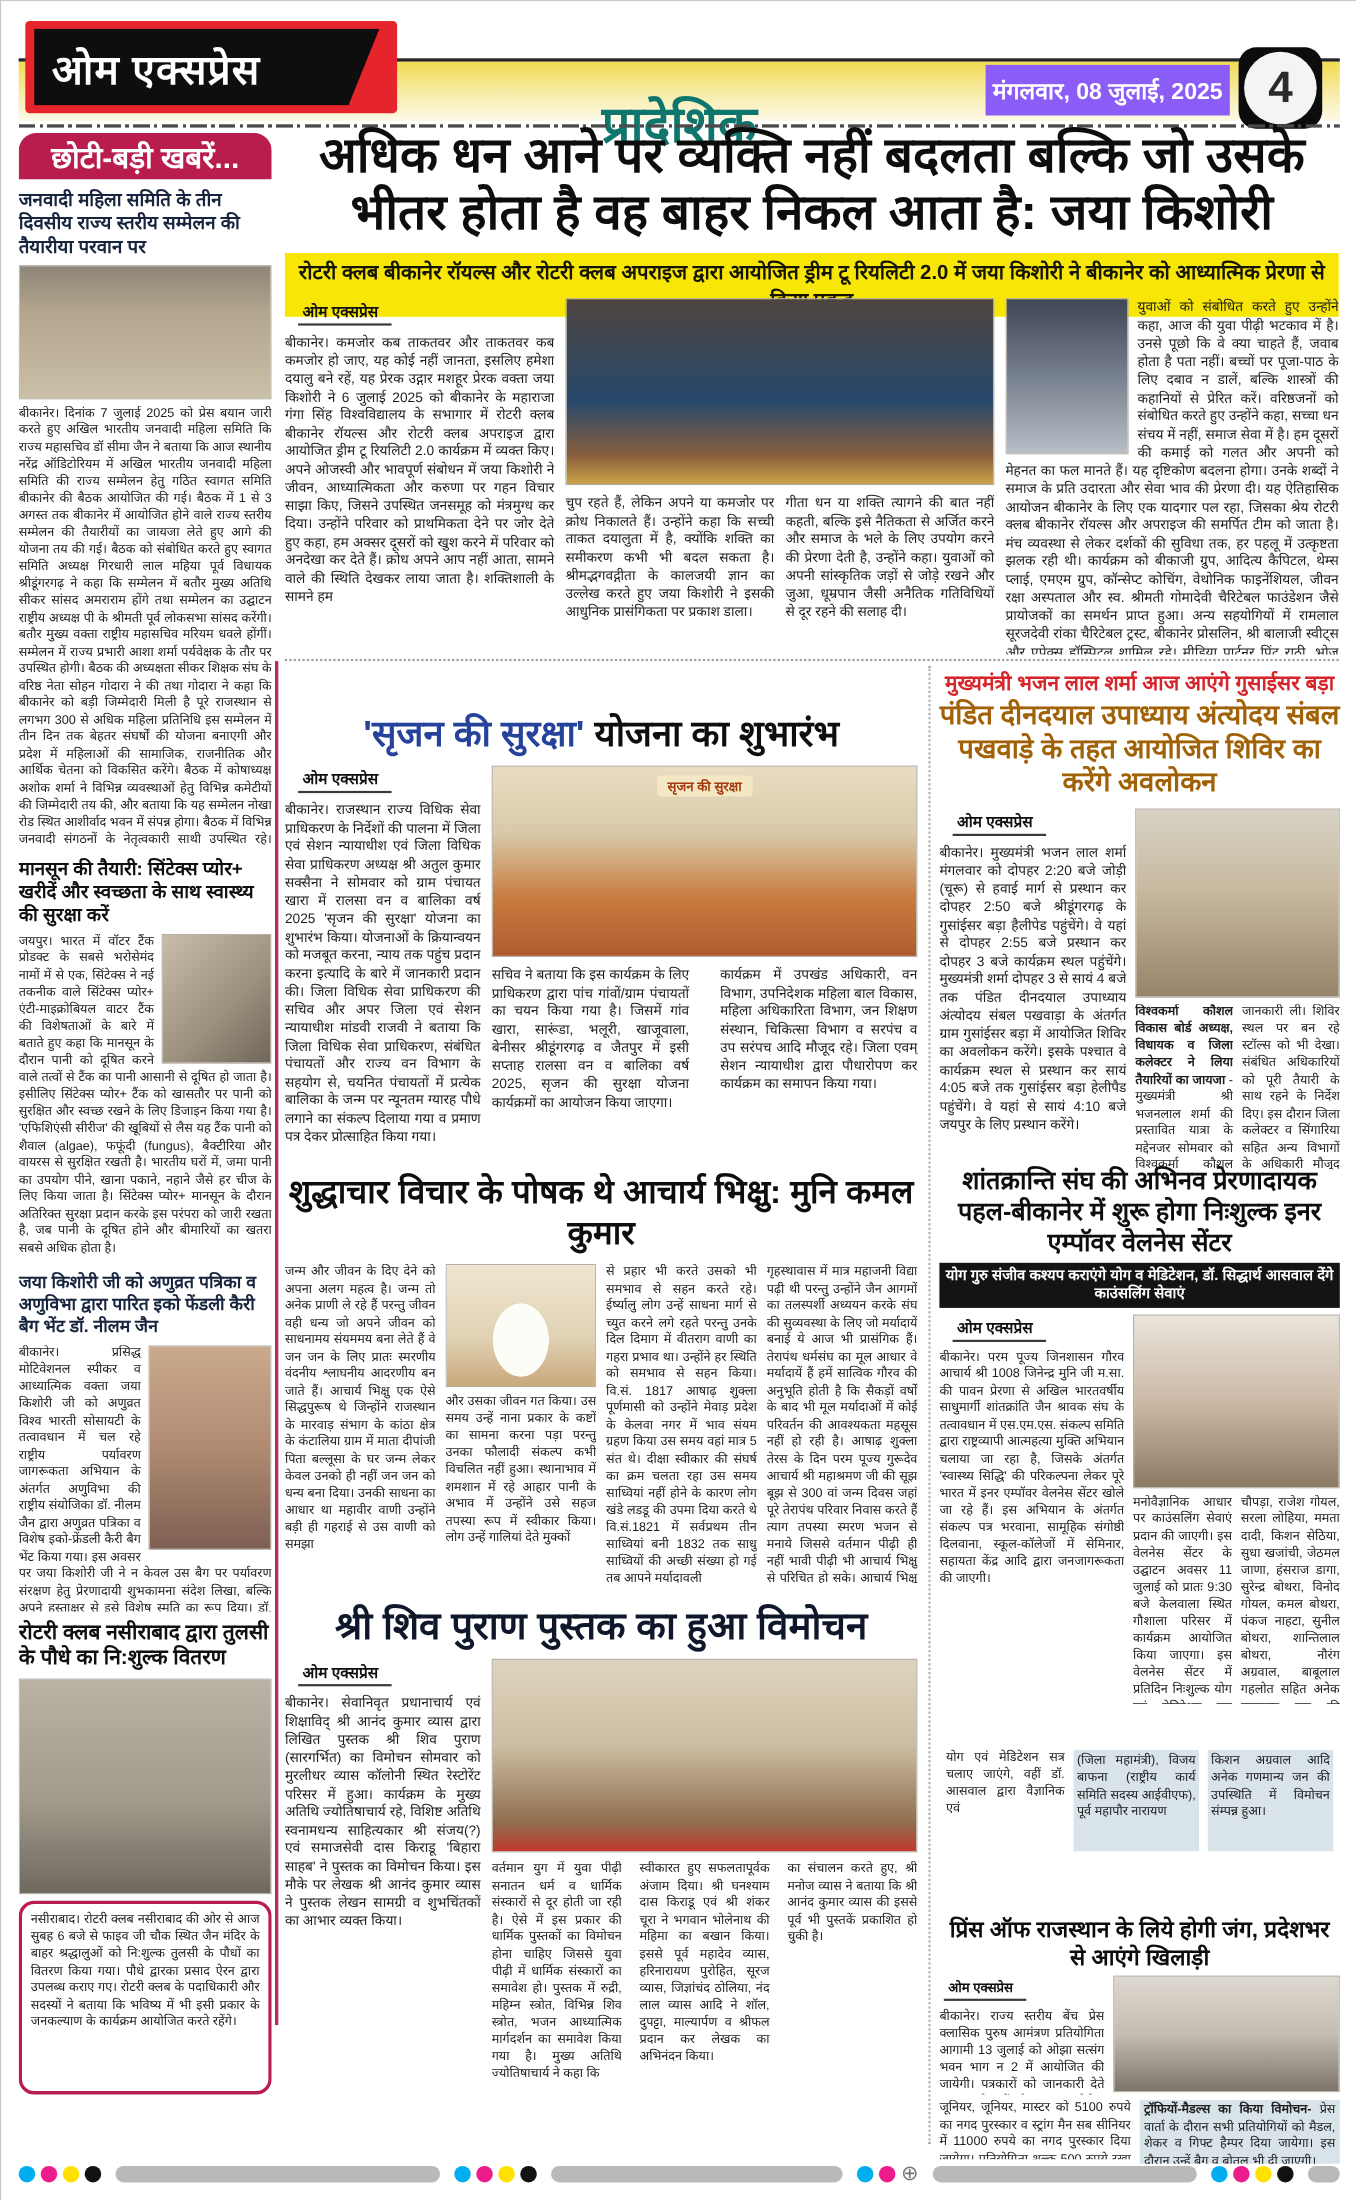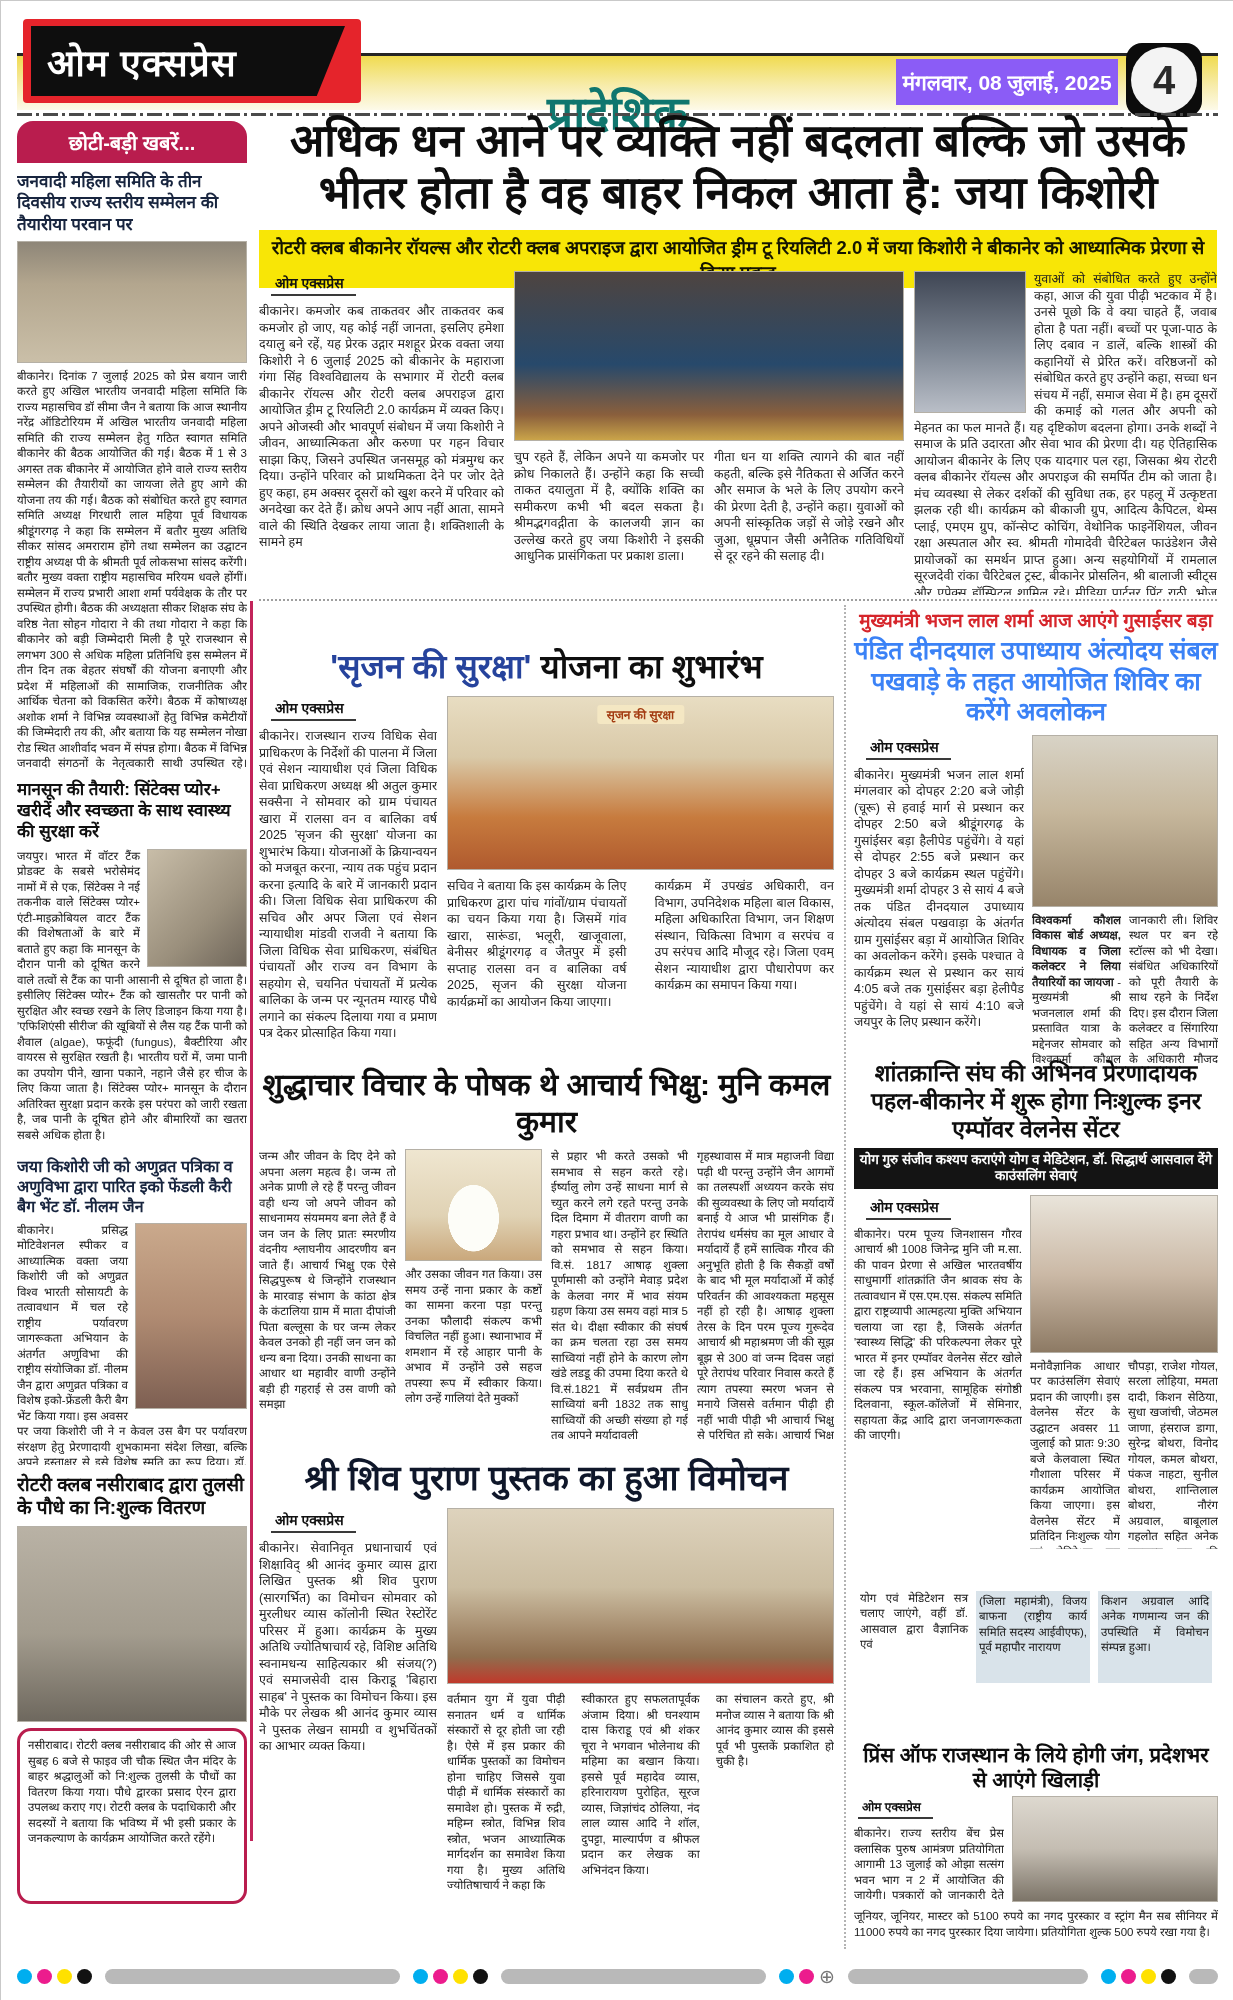--- a/index.html
+++ b/index.html
@@ -27,21 +27,21 @@
   .bm{font-size:12.5px;line-height:16.5px;text-align:justify;color:#1d1d1d;}
   .clip{overflow:hidden;}
   .by{display:inline-block;font-size:14px;font-weight:700;border-bottom:2px solid #3a3a3a;
       padding:0 12px 2px 4px;margin:2px 0 7px 12px;color:#111;}
   .ph{background:linear-gradient(135deg,#c8bda8,#9a8f7c 60%,#6f665a);border:1px solid #b5b0a6;box-sizing:border-box;}
   .fr{float:right;margin:0 0 4px 7px;}
   .fl{float:left;margin:0 8px 4px 0;}
   h1,h2,h3{margin:0;}
   
   .sidebar{position:absolute;left:16px;top:120px;width:230px;height:1838px;overflow:hidden;}
-  .side-title{background:#b91d4e;color:#fff;border-radius:16px 16px 0 0;height:42px;font-size:20px;
+  .side-title{background:#b91d4e;color:#fff;border-radius:16px 16px 0 0;height:42px;font-size:27px;
       font-weight:800;display:flex;align-items:center;justify-content:center;}
   .s-head{font-size:17px;line-height:1.25;font-weight:800;color:#18253f;margin:8px 0 6px;}
   .s-head2{color:#101010;}
   .ph-meeting{width:100%;height:122px;background:linear-gradient(180deg,#8e8678 0%,#b3a68e 35%,#cabfa8 100%);}
   .ph-portrait{width:100px;height:118px;background:linear-gradient(180deg,#dde2e6 0%,#b9c2c9 45%,#3c4document5 100%);}
   .ph-bag{width:112px;height:186px;background:linear-gradient(180deg,#caa98c 0%,#b08b72 50%,#7d5f52 100%);}
   .ph-tulsi{width:100%;height:196px;background:linear-gradient(180deg,#b9b2a5 0%,#a39c8e 55%,#6e685e 100%);}
   .s4box{border:3px solid #b91d4e;border-radius:14px;padding:7px 8px;margin-top:6px;height:156px;overflow:hidden;}
   .vsep{position:absolute;left:249px;top:600px;width:3px;height:1240px;background:#c2245a;}
   
@@ -85,21 +85,21 @@
   .shiv h2{text-align:center;font-size:35px;font-weight:800;color:#0f172a;}
   .shiv-row{display:flex;gap:10px;margin-top:8px;}
   .shiv-c1{width:178px;}
   .shiv-right{flex:1;}
   .ph-shiv{width:100%;height:176px;background:linear-gradient(180deg,#ded3bd 0%,#cbbda1 45%,#8f6e4e 85%,#c0392b 100%);}
   .shiv-cols{display:flex;gap:16px;margin-top:8px;}
   .shiv-cols>div{flex:1;height:228px;}
   
   .cm{position:absolute;left:853px;top:606px;width:364px;}
   .cm-kicker{text-align:center;font-size:19px;font-weight:800;color:#d6252b;}
-  .cm h2{text-align:center;font-size:25px;font-weight:800;line-height:1.22;color:#3b82f6;margin-top:2px;}
+  .cm h2{text-align:center;font-size:25px;font-weight:800;line-height:1.22;color:#a16207;margin-top:2px;}
   .cm-row{display:flex;gap:8px;margin-top:8px;}
   .cm-c1{width:170px;}
   .cm-right{flex:1;}
   .ph-cm{width:100%;height:172px;background:linear-gradient(180deg,#d8d3c6 0%,#c6b79c 45%,#97846a 100%);}
   .cm-cols{display:flex;gap:8px;margin-top:6px;}
   .cm-cols>div{flex:1;height:150px;}
   .boldlead{font-weight:800;}
   
   .well{position:absolute;left:853px;top:1058px;width:364px;}
   .well h2{text-align:center;font-size:23px;font-weight:800;line-height:1.22;color:#0e0e0e;}
@@ -297,20 +297,21 @@
     <h2>प्रिंस ऑफ राजस्थान के लिये होगी जंग, प्रदेशभर से आएंगे खिलाड़ी</h2>
     <div class="p-row">
       <div class="p-c1">
         <span class="by" style="font-size:12px;margin-left:4px;">ओम एक्सप्रेस</span>
         <div class="b">बीकानेर। राज्य स्तरीय बेंच प्रेस क्लासिक पुरुष आमंत्रण प्रतियोगिता आगामी 13 जुलाई को ओझा सत्संग भवन भाग न 2 में आयोजित की जायेगी। पत्रकारों को जानकारी देते हुए आयोजकों ने बताया खेलेगा राजस्थान तो बढ़ेगा राजस्थान तथा विजेताओं को प्रिंस ऑफ राजस्थान टाइटल से नवाजा जाएगा।</div>
       </div>
       <div class="ph ph-bench"></div>
     </div>
     <div class="p-bottom">
       <div class="b">जूनियर, जूनियर, मास्टर को 5100 रुपये का नगद पुरस्कार व स्ट्रांग मैन सब सीनियर में 11000 रुपये का नगद पुरस्कार दिया जायेगा। प्रतियोगिता शुल्क 500 रुपये रखा गया है।</div>
+      <div class="b lblue"><span class="boldlead">ट्रॉफियों-मैडल्स का किया विमोचन-</span><span> प्रेस वार्ता के दौरान सभी प्रतियोगियों को मैडल, शेकर व गिफ्ट हैम्पर दिया जायेगा। इस दौरान उन्हें बैग व बोतल भी दी जाएगी।</span></div>
     </div>
   </div>
 
   <div class="footer">
     <span class="dots">
       <span class="dot" style="background:#00aeef"></span>
       <span class="dot" style="background:#ec1c8d"></span>
       <span class="dot" style="background:#ffe100"></span>
       <span class="dot" style="background:#121212"></span>
     </span>

